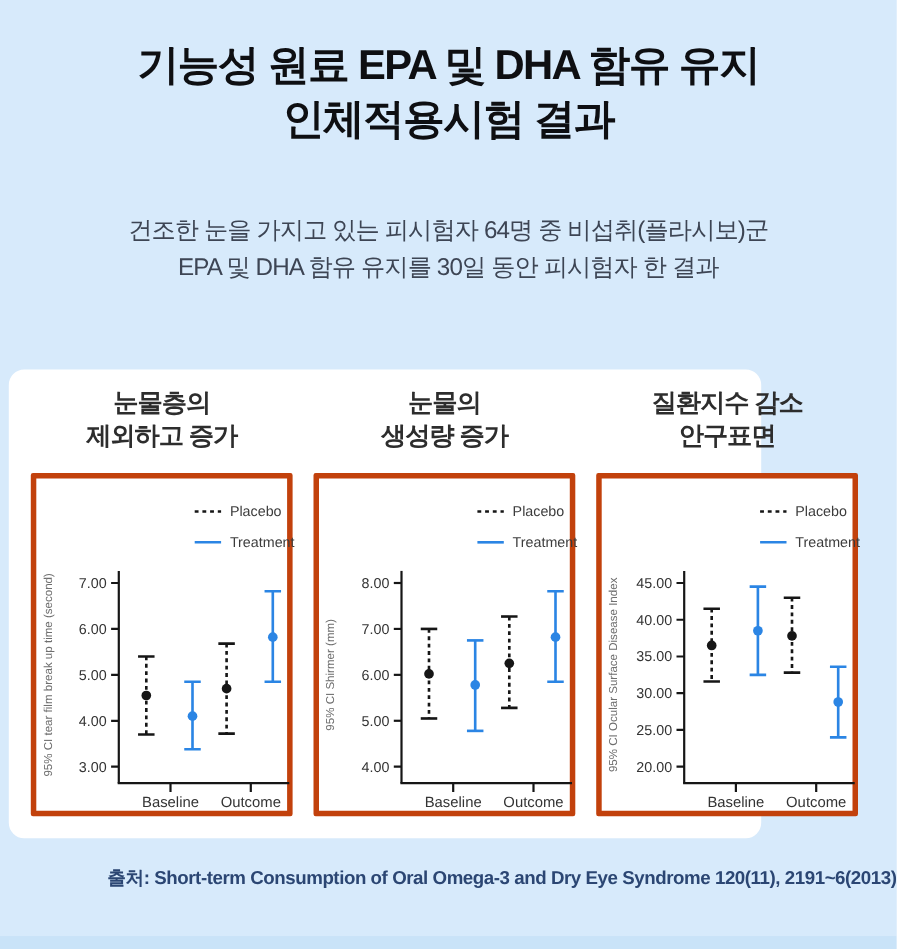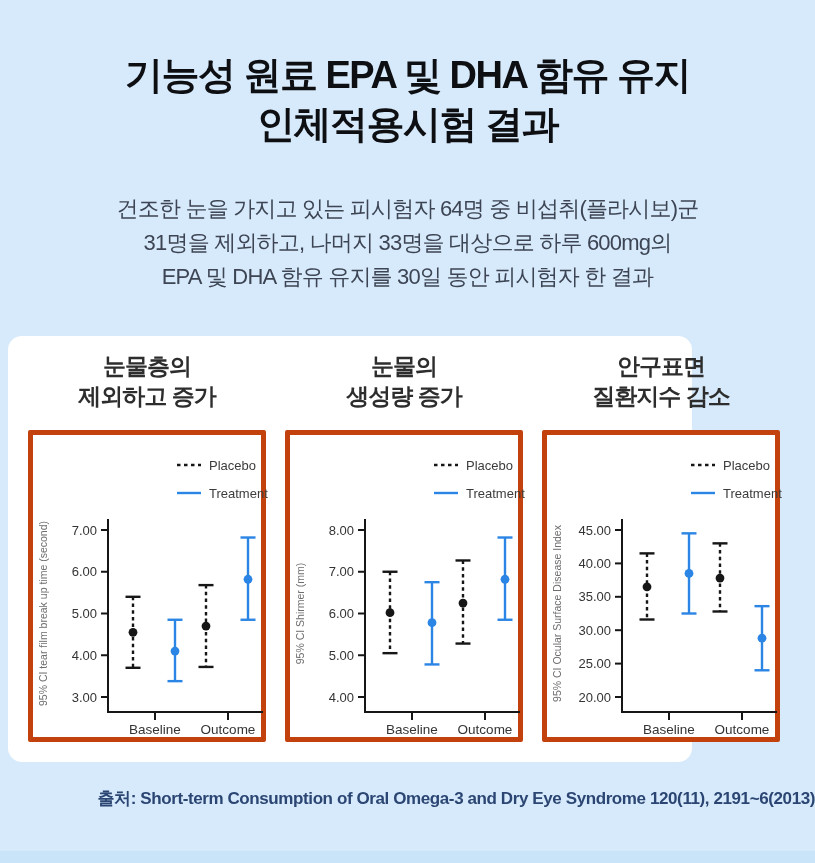--- a/index.html
+++ b/index.html
@@ -4,21 +4,21 @@
 <style>
   html,body { margin:0; padding:0; }
   .canvas {
     position: relative;
     width: 815px; height: 863px;
     background: #d7eafb;
     font-family: "Liberation Sans", sans-serif;
     overflow: hidden;
   }
   .page-title {
-    position: absolute; top: 51px; left: 0; width: 100%;
+    position: absolute; top: 36px; left: 0; width: 100%;
     margin: 0; text-align: center;
     font-size: 38px; line-height: 1.28; font-weight: 800;
     color: #0e0f12; letter-spacing: -1.5px;
   }
   .page-title span { display: block; }
   .intro {
     position: absolute; top: 192px; left: 0; width: 100%;
     margin: 0; text-align: center;
     font-size: 22px; line-height: 34px; font-weight: 500;
     color: #3d4554; letter-spacing: -0.8px;
@@ -63,21 +63,20 @@
 
 <div class="canvas">
 
   <h1 class="page-title">
     <span>기능성 원료 EPA 및 DHA 함유 유지</span>
     <span>인체적용시험 결과</span>
   </h1>
 
   <p class="intro">
     <span>건조한 눈을 가지고 있는 피시험자 64명 중 비섭취(플라시보)군</span>
-    <span>31명을 제외하고, 나머지 33명을 대상으로 하루 600mg의</span>
     <span>EPA 및 DHA 함유 유지를 30일 동안 피시험자 한 결과</span>
   </p>
 
   <section class="charts-panel">
 
     <div class="chart-col c0">
       <h2 class="chart-title">
         <span>눈물층의</span>
         <span>제외하고 증가</span>
       </h2>
@@ -199,22 +198,22 @@
               <line x1="207.5" y1="102.51499999999999" x2="222.5" y2="102.51499999999999" stroke="#2b85e4" stroke-width="2.4"></line>
               <line x1="207.5" y1="184.76250000000002" x2="222.5" y2="184.76250000000002" stroke="#2b85e4" stroke-width="2.4"></line>
               <circle cx="215" cy="144.265" r="4.4" fill="#2b85e4"></circle>
             </g>
           </svg>
         </div>
     </div>
 
     <div class="chart-col c2">
       <h2 class="chart-title">
+        <span>질환지수 감소</span>
         <span>안구표면</span>
-        <span>질환지수 감소</span>
       </h2>
       <div class="chart-box">
           <svg viewBox="0 0 236 310">
             <g>
               <g>
                 <line x1="144" y1="30" x2="168" y2="30" stroke="#161616" stroke-width="2.4" stroke-dasharray="3.5 3.5"></line>
                 <text x="176" y="34.5" font-size="13" fill="#3c3c3c" font-family="Liberation Sans, sans-serif">Placebo</text>
               </g>
               <g>
                 <line x1="144" y1="58" x2="168" y2="58" stroke="#2b85e4" stroke-width="2.4"></line>

